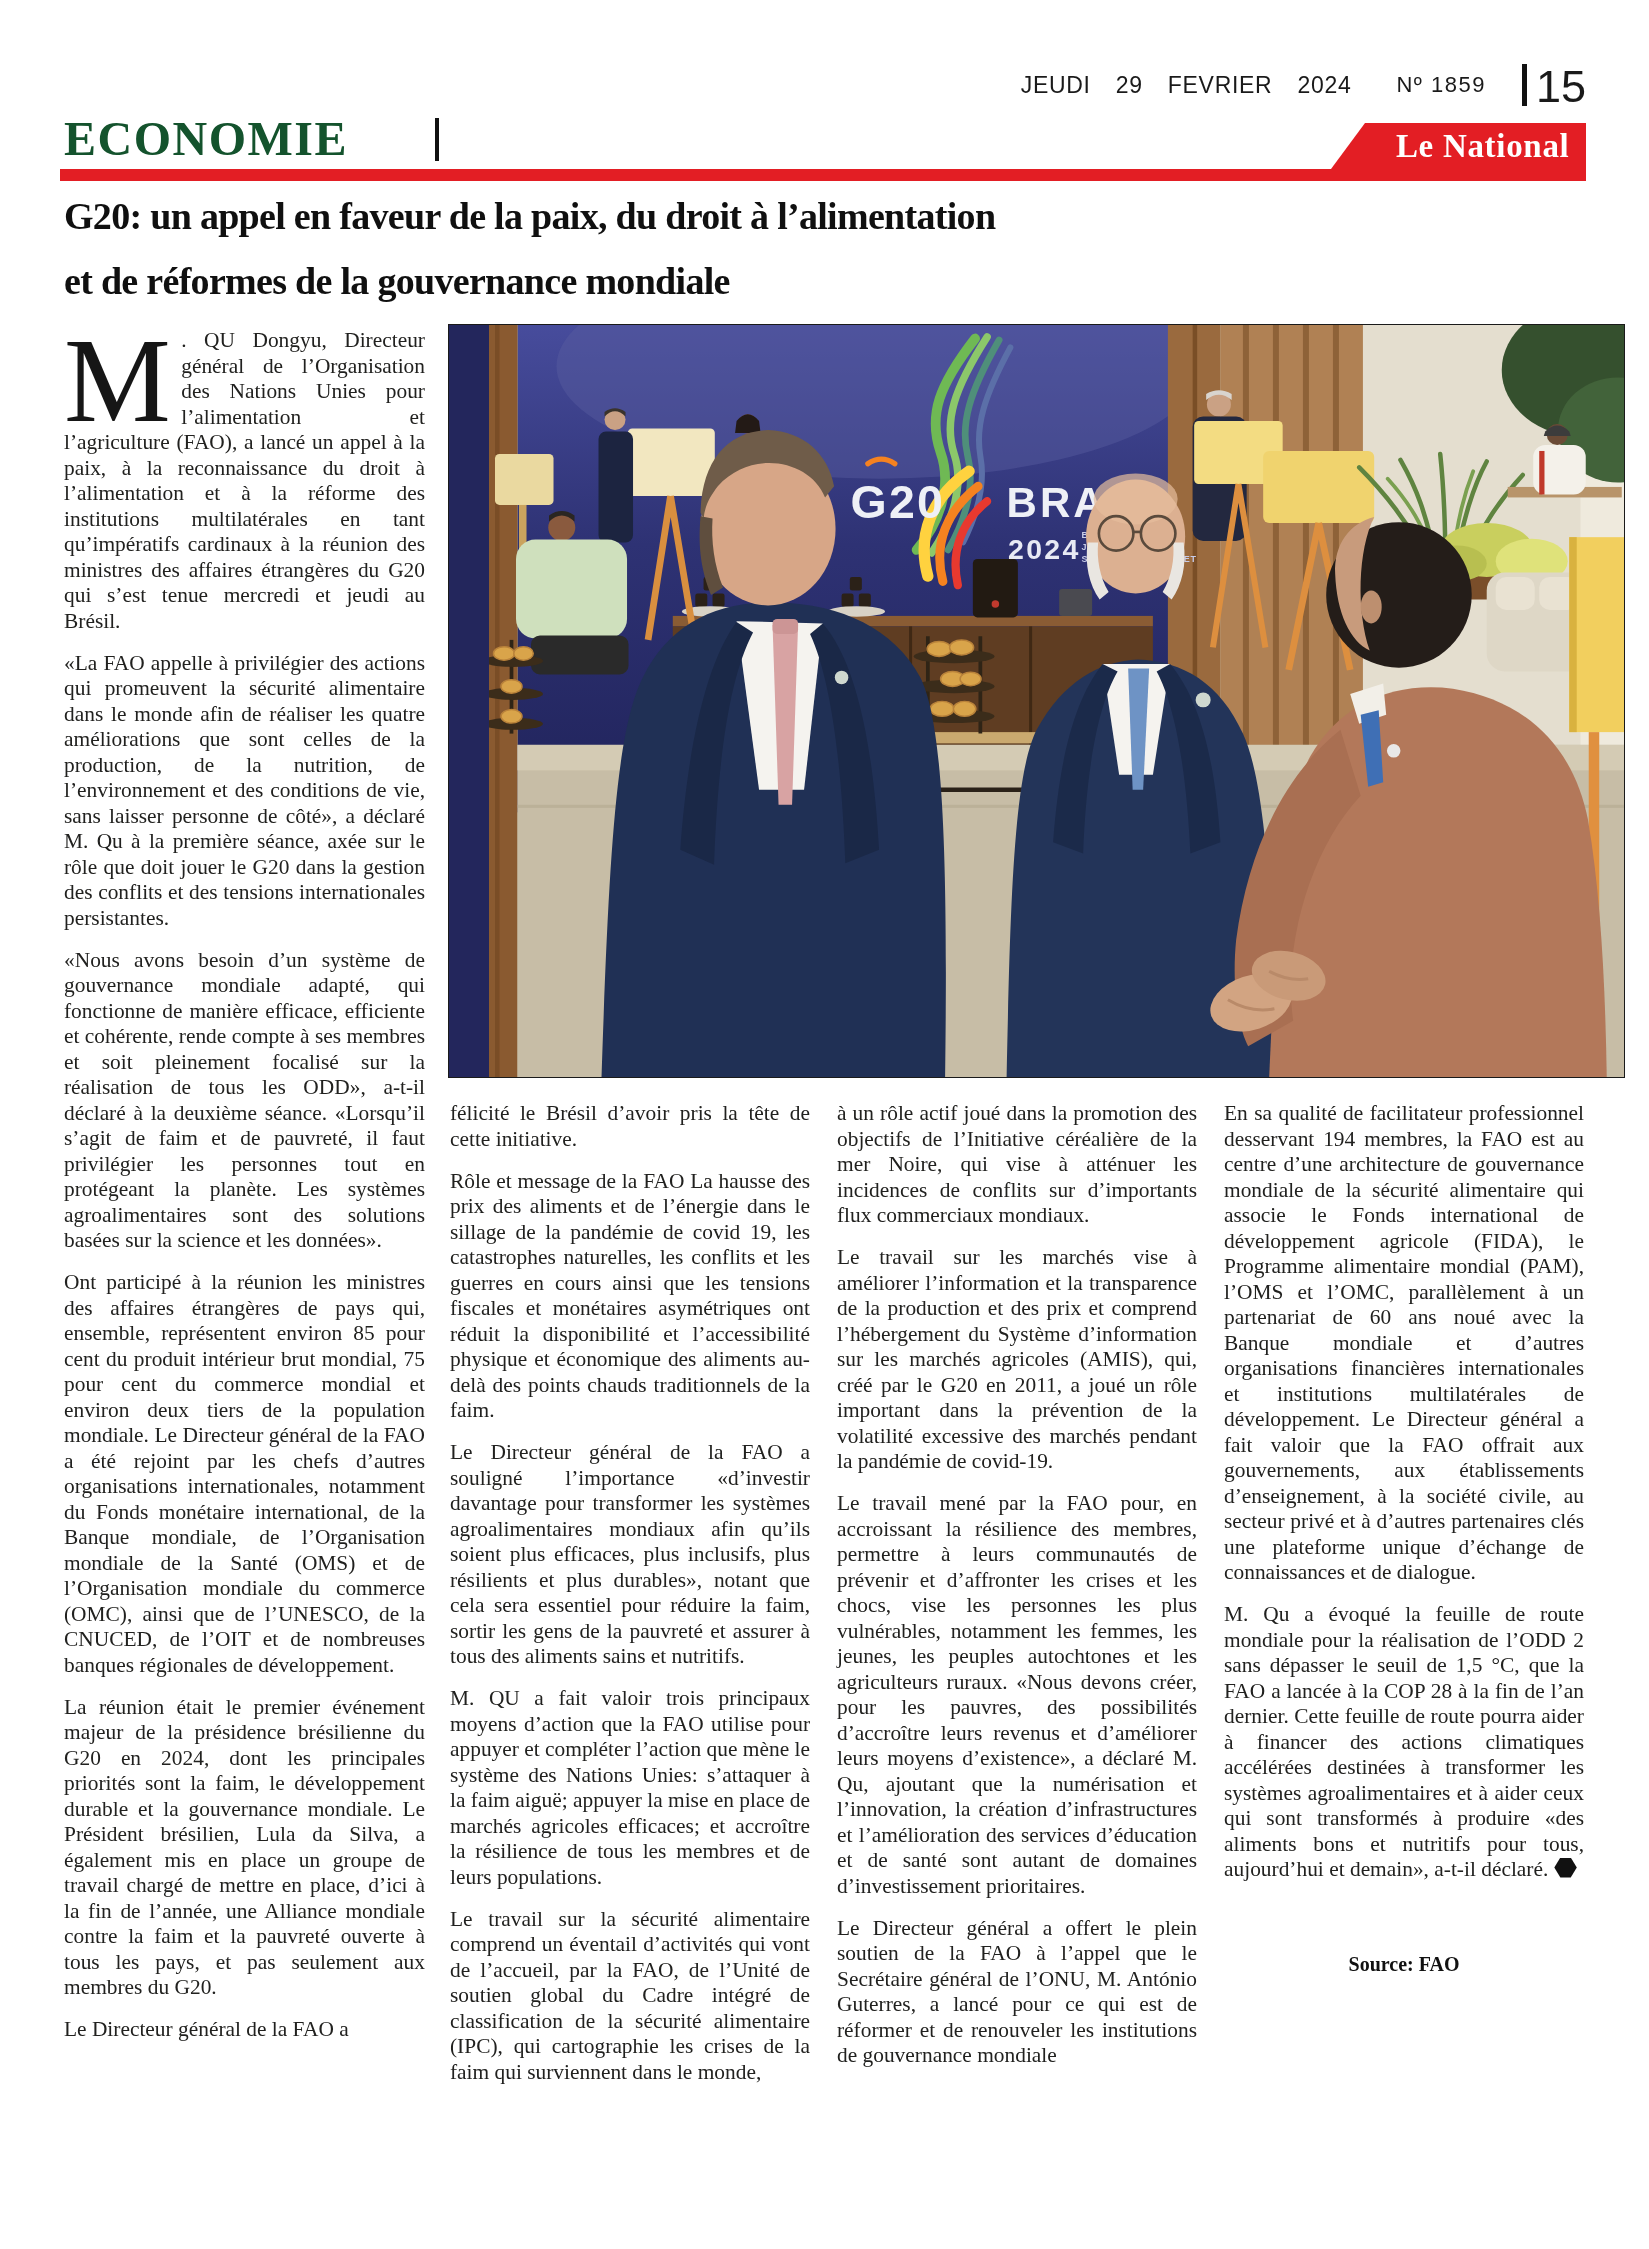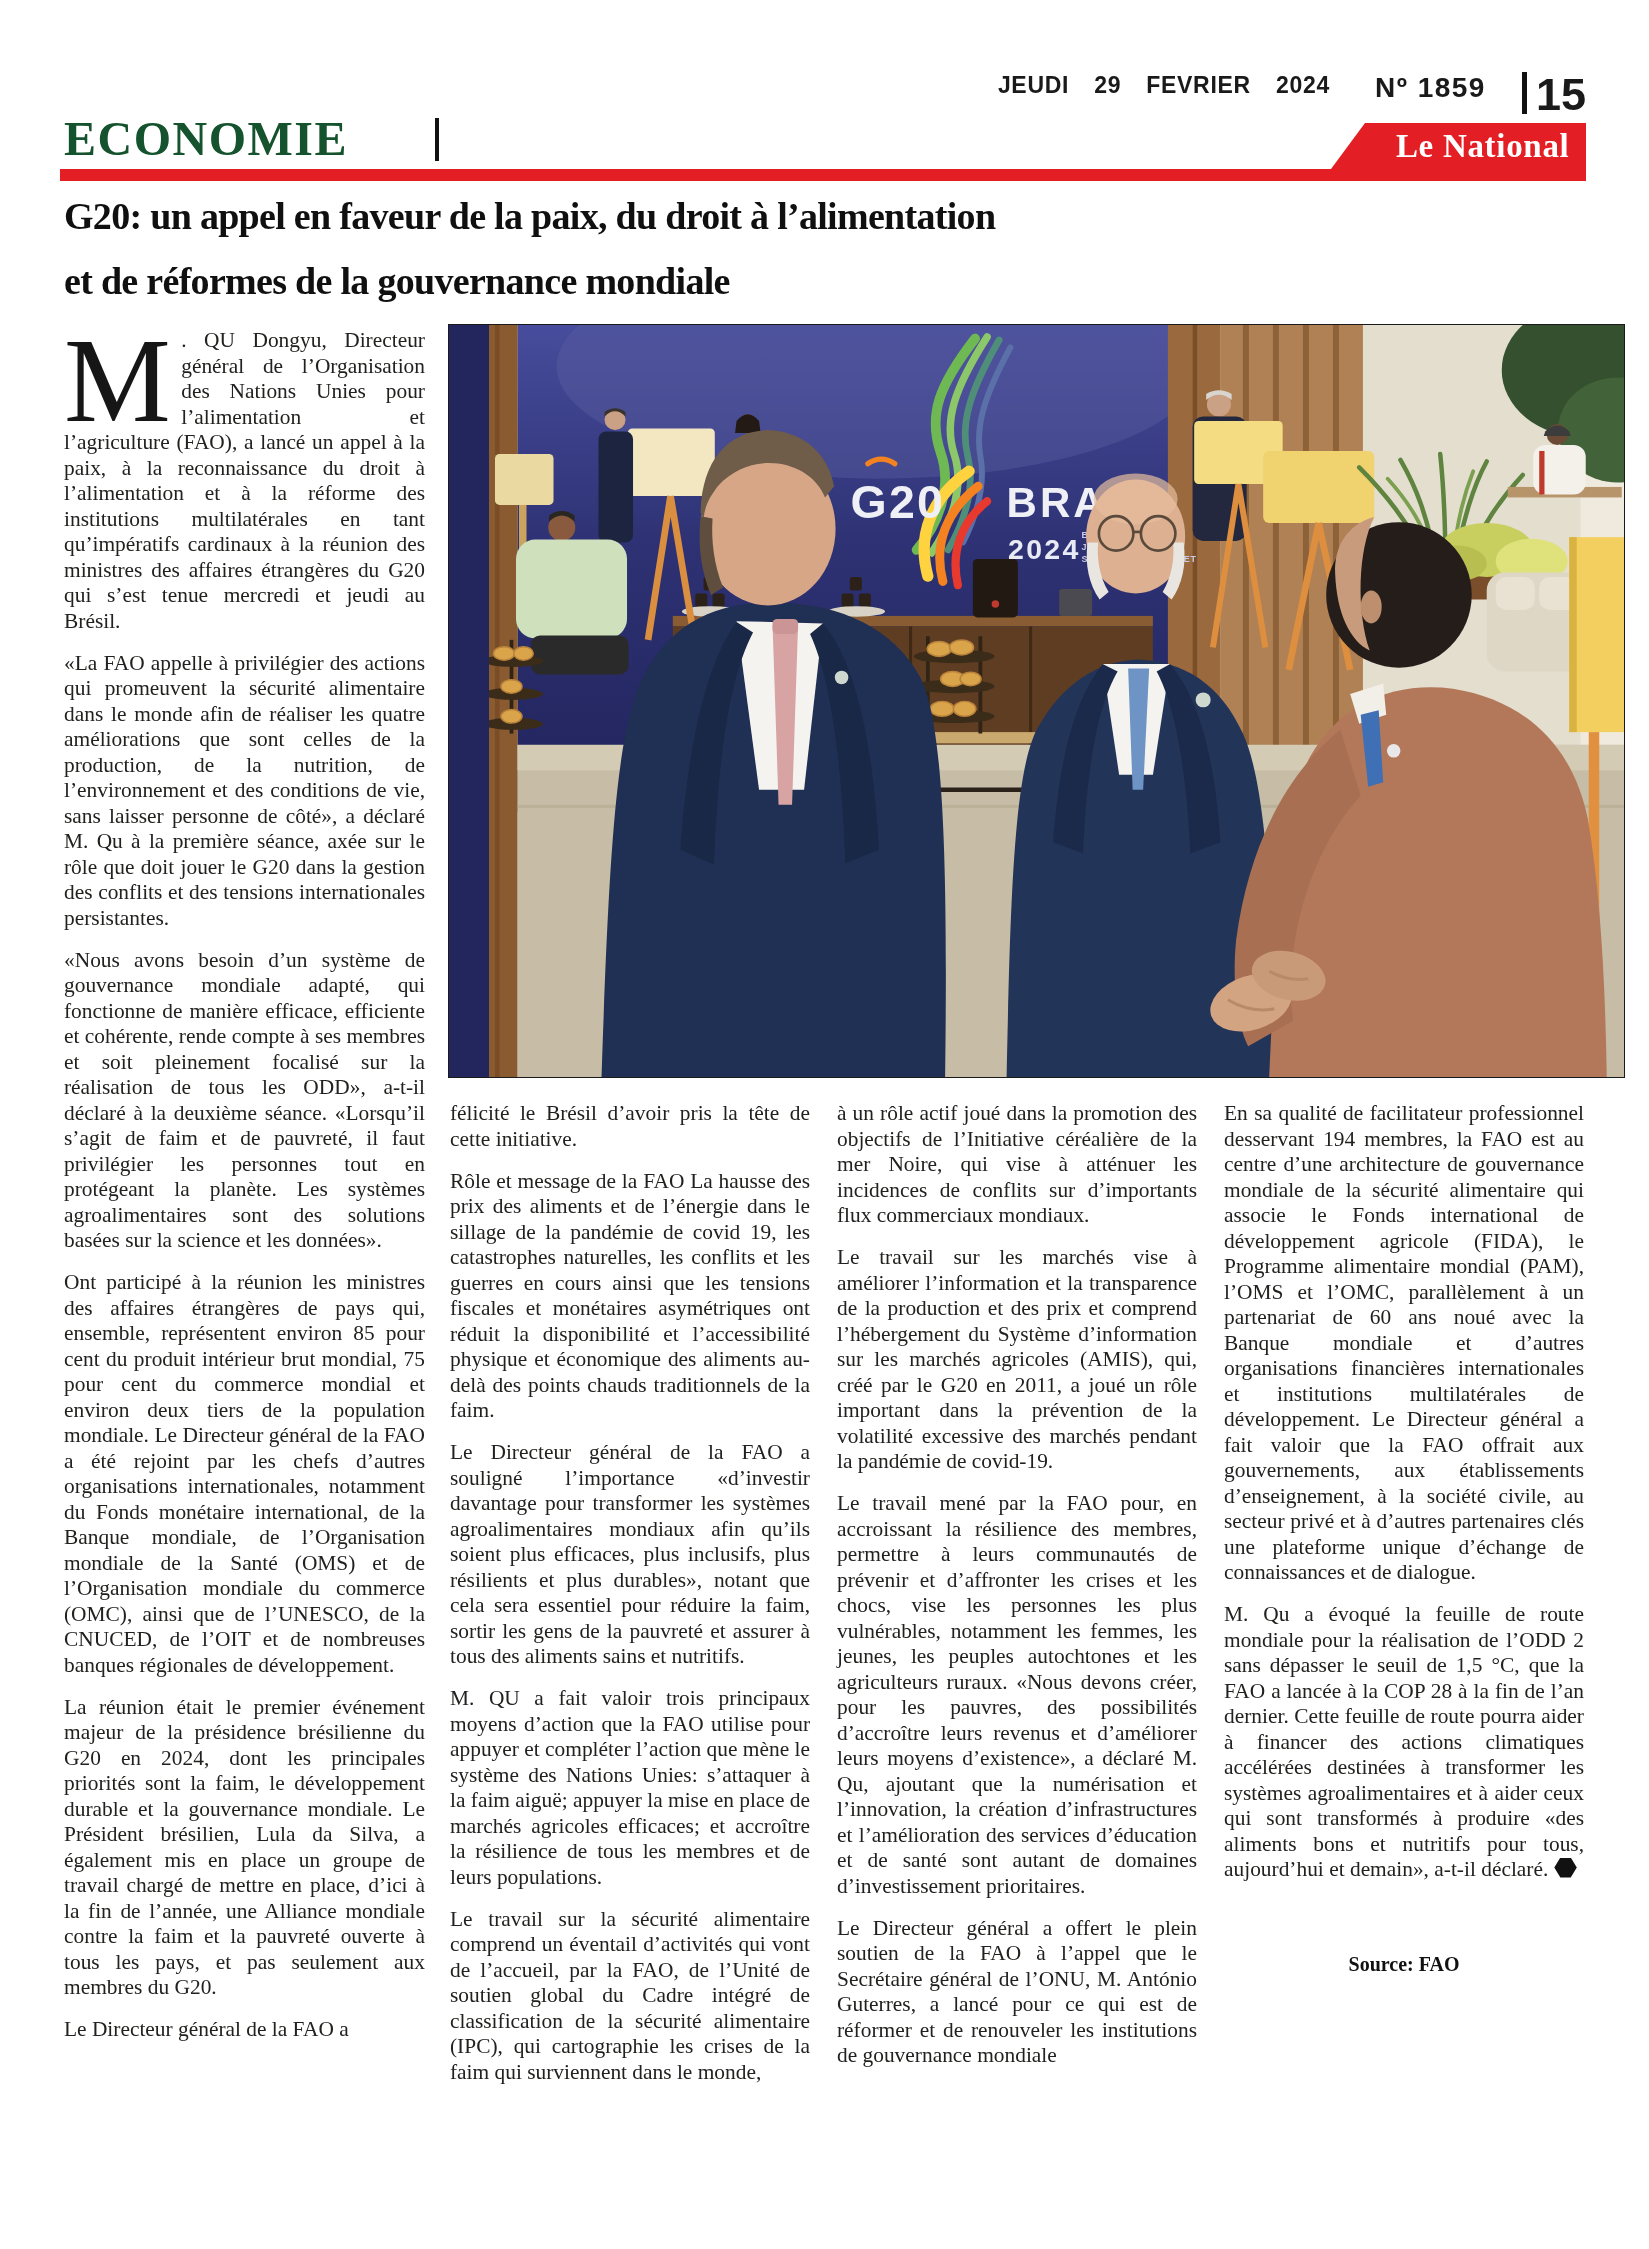--- a/index.html
+++ b/index.html
@@ -1,23 +1,23 @@
 <!DOCTYPE html>
 <html style="font-size:12px"><head>
 <meta charset="utf-8">
 <style>
   html,body{margin:0;padding:0;background:#ffffff;}
   .page{position:relative;width:1650px;height:2250px;background:#fff;overflow:hidden;
         font-family:"Liberation Serif",serif;color:#1f1f1d;}
 
   
-  .dateline{position:absolute;top:64px;right:64px;display:flex;align-items:flex-start;
-            font-family:"Liberation Sans",sans-serif;font-weight:bold;color:#1a1a1a;margin-top:8px;}
+  .dateline{position:absolute;top:64px;right:64px;display:flex;align-items:center;
+            font-family:"Liberation Sans",sans-serif;font-weight:normal;color:#1a1a1a;}
   .date{font-size:23px;letter-spacing:0.7px;word-spacing:18px;}
-  .issue{font-size:28px;margin-left:45px;letter-spacing:1.5px;}
+  .issue{font-size:22px;margin-left:45px;letter-spacing:1.5px;}
   .pagenum{font-size:45px;margin-left:36px;border-left:5.2px solid #111;
            padding:3px 0 0 9px;line-height:39px;}
   .section{position:absolute;left:64px;top:111px;font-size:48px;font-weight:bold;
            letter-spacing:1.5px;color:#14532d;}
   .section-tick{position:absolute;left:435px;top:118px;width:3.7px;height:43px;background:#111;}
   .red-rule{position:absolute;left:60px;right:64px;top:169px;height:12px;background:#e31e24;}
   .brand-badge{position:absolute;top:123px;right:64px;height:46px;width:255px;background:#e31e24;
                clip-path:polygon(34px 0,100% 0,100% 100%,0 100%);
                display:flex;align-items:center;justify-content:flex-end;
                padding-right:16.5px;box-sizing:border-box;}

